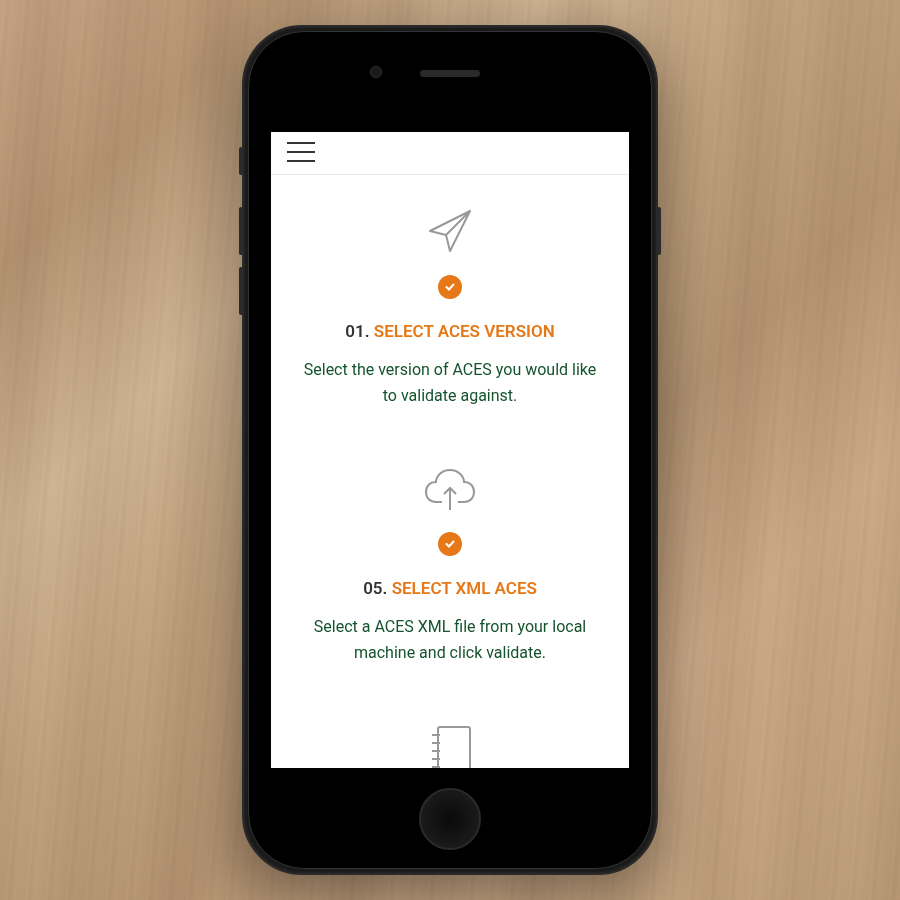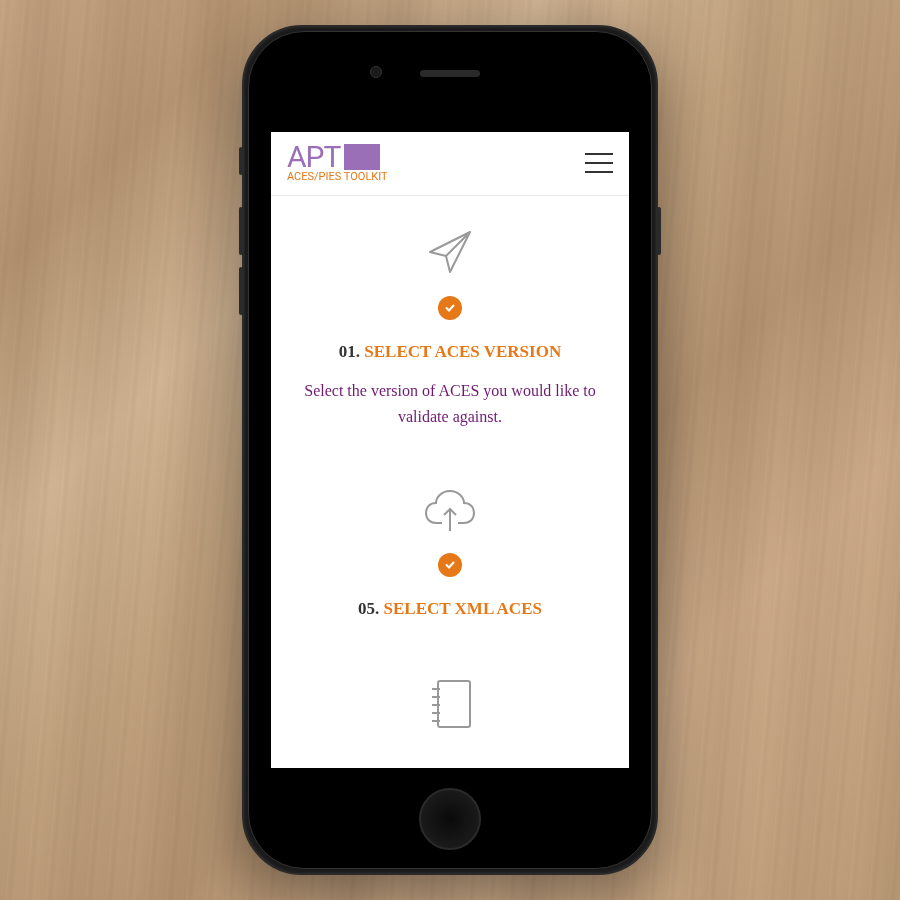--- a/index.html
+++ b/index.html
@@ -178,21 +178,20 @@
       width: 100%;
     }
 
     .content {
       padding: 30px 20px;
       text-align: center;
     }
 
     .step {
       margin-bottom: 60px;
-      font-family: Liberation Serif, serif;
     }
 
     .step-icon {
       margin-bottom: 18px;
       display: flex;
       justify-content: center;
       color: #999;
     }
 
     .badge {
@@ -209,47 +208,40 @@
     .step-title {
       font-size: 17px;
       font-weight: 600;
       margin-bottom: 16px;
     }
     .step-number { color: #333; }
     .step-label { color: #e67817; }
 
     .step-desc {
       font-size: 16px;
-      color: #701a75;
+      color: #14532d;
       line-height: 1.6;
       padding: 0 12px;
     }
   </style>
 </head>
 <body>
 
 <div class="phone">
   <div class="side-button silence"></div>
   <div class="side-button vol-up"></div>
   <div class="side-button vol-down"></div>
   <div class="side-button power"></div>
   <div class="phone-inner">
     <div class="camera"></div>
     <div class="earpiece"></div>
     <div class="home-button"></div>
 
     <div class="screen">
       <div class="header">
-        <div class="logo">
-          <div class="logo-top">
-            <span class="logo-text">APT</span>
-            <span class="logo-box"></span>
-          </div>
-          <span class="logo-sub">ACES/PIES TOOLKIT</span>
-        </div>
         <div class="hamburger">
           <span></span>
             <span></span>
             <span></span>
         </div>
       </div>
 
       <div class="content">
 
         <div class="step">
@@ -279,20 +271,21 @@
           </div>
           <div class="badge">
             <svg width="12" height="12" viewBox="0 0 12 12">
               <path d="M2.5 6 L5 8.5 L9.5 3.5" stroke="#fff" stroke-width="2" fill="none" stroke-linecap="round"></path>
             </svg>
           </div>
           <div class="step-title">
             <span class="step-number">05.</span>
             <span class="step-label">SELECT XML ACES</span>
           </div>
+          <div class="step-desc">Select a ACES XML file from your local machine and click validate.</div>
         </div>
 
         <div class="step" style="margin-bottom:0">
           <div class="step-icon">
             <svg width="44" height="50" viewBox="0 0 44 50" fill="none" stroke="#999" stroke-width="2">
               <rect x="10" y="2" width="32" height="46" rx="2"></rect>
               <line x1="4" y1="10" x2="12" y2="10"></line>
               <line x1="4" y1="18" x2="12" y2="18"></line>
               <line x1="4" y1="26" x2="12" y2="26"></line>
               <line x1="4" y1="34" x2="12" y2="34"></line>

